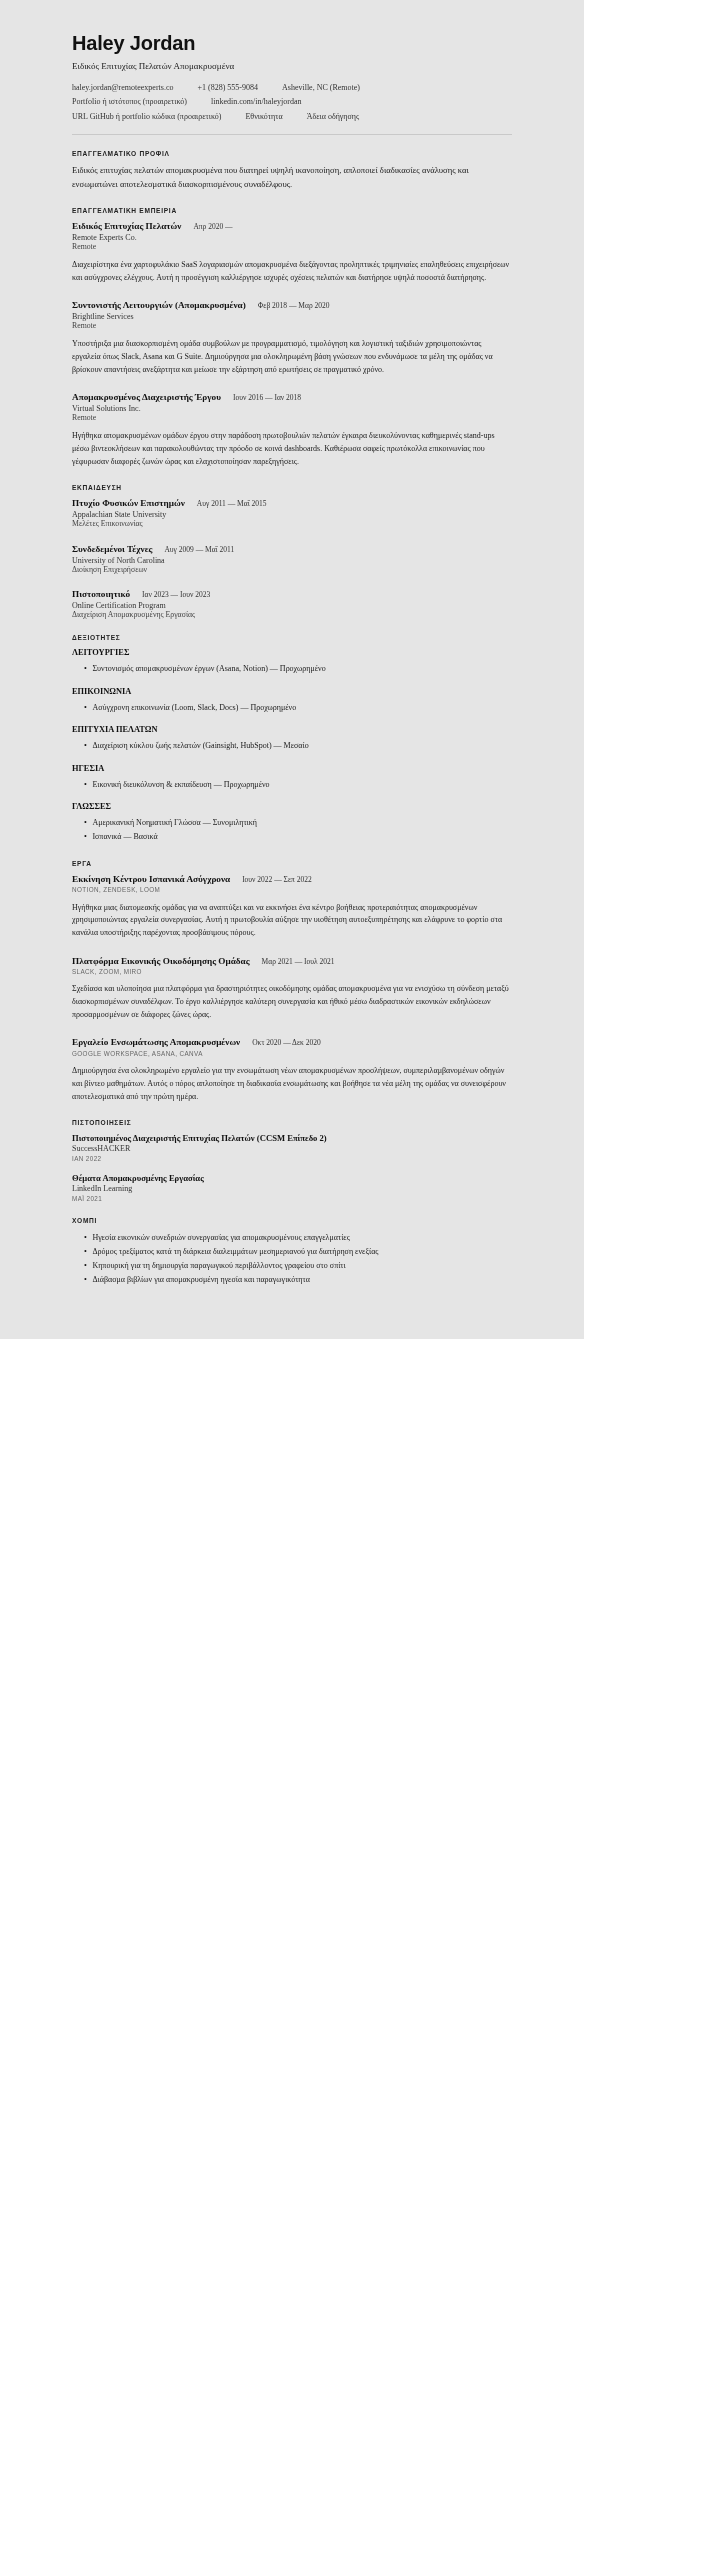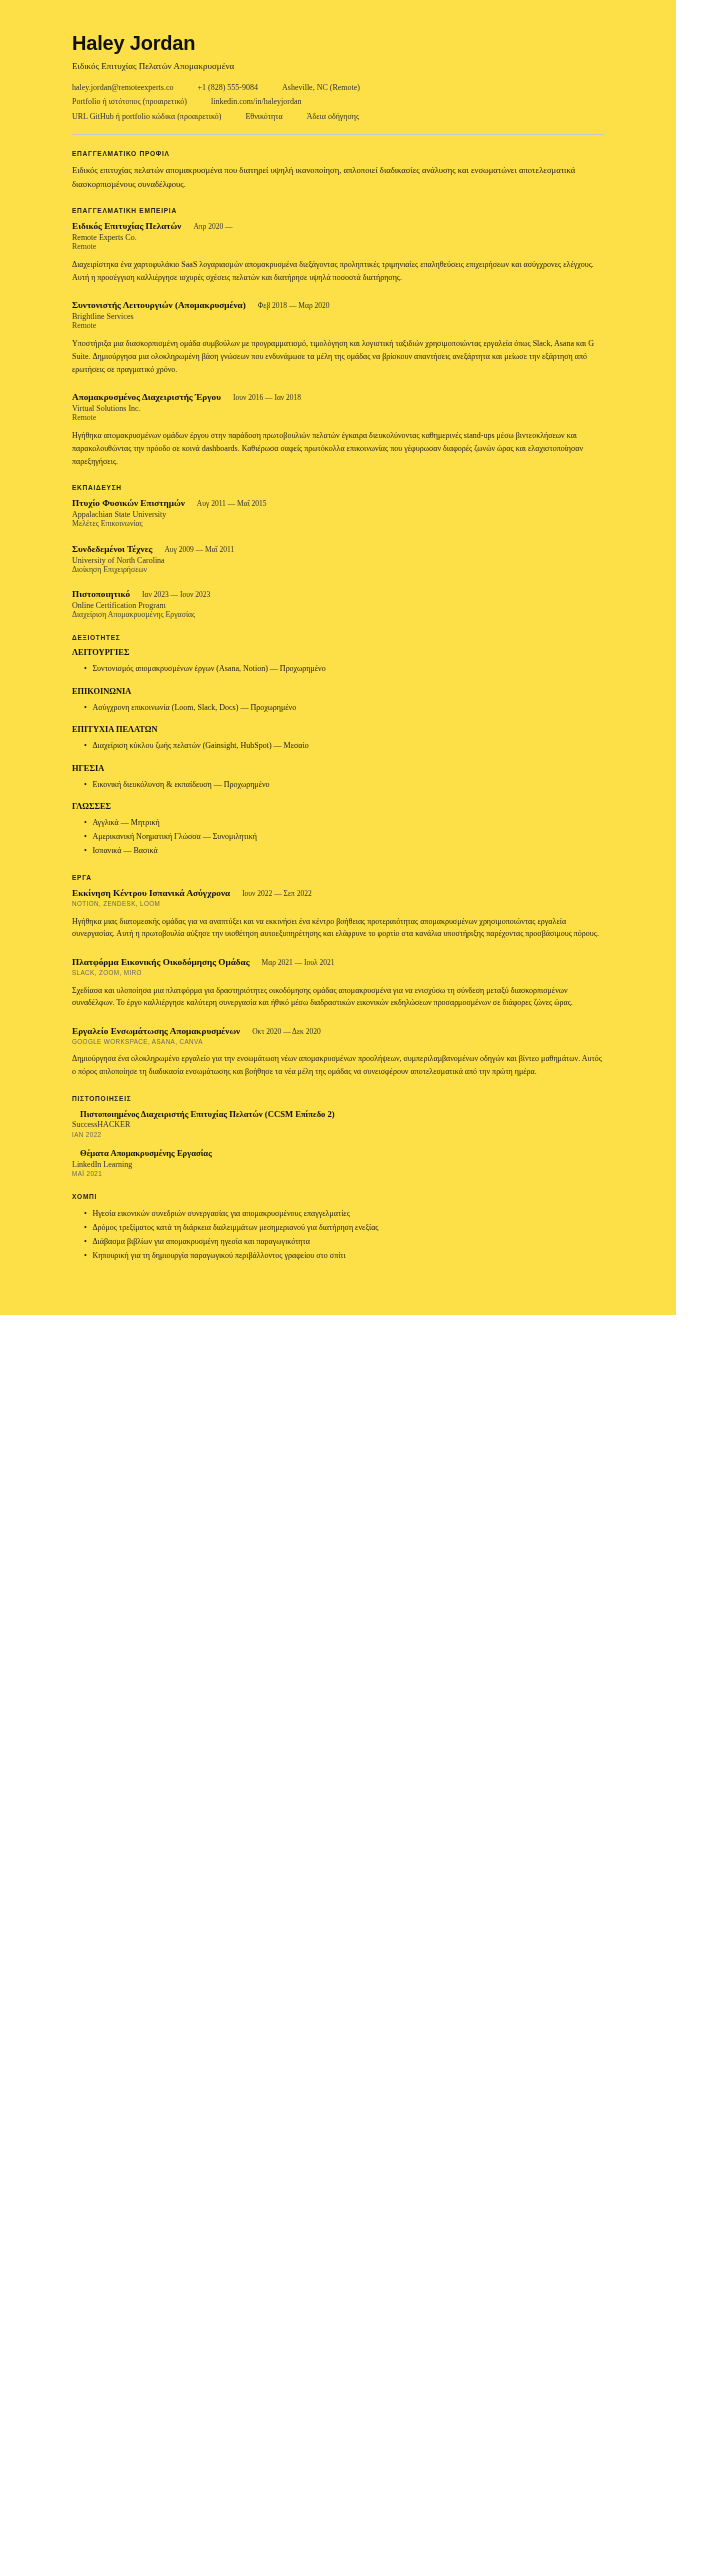--- a/index.html
+++ b/index.html
@@ -6,24 +6,24 @@
     margin: 0;
     padding: 0;
     background: #ffffff;
   }
   body {
     font-family: "Liberation Serif", serif;
     color: #1a1a1a;
     width: 716px;
   }
   .page {
-    width: 676px;
+    width: 584px;
     box-sizing: border-box;
     padding: 32px 72px 36px 72px;
-    background: #fde047;
+    background: #e5e5e5;
   }
   .name {
     font-family: "Liberation Sans", sans-serif;
     font-size: 20px;
     font-weight: bold;
     letter-spacing: -0.2px;
     margin: 0 0 6px 0;
     color: #111111;
   }
   .headline {
@@ -141,21 +141,20 @@
     top: 0;
     color: #111111;
   }
   .cert-entry {
     margin-bottom: 10.7px;
   }
   .cert-title {
     font-size: 8.6px;
     font-weight: bold;
     color: #111111;
-    margin-left: 8px;
   }
   .cert-sub {
     font-size: 8px;
     color: #333333;
     margin-top: 1.2px;
   }
   .cert-date {
     font-family: "Liberation Sans", sans-serif;
     font-size: 6.3px;
     letter-spacing: 0.4px;
@@ -286,21 +285,20 @@
     <div class="skill-group">
       <div class="subsection-title">ΗΓΕΣΙΑ</div>
       <ul class="bullets">
         <li>Εικονική διευκόλυνση &amp; εκπαίδευση — Προχωρημένο</li>
       </ul>
     </div>
 
     <div class="skill-group">
       <div class="subsection-title">ΓΛΩΣΣΕΣ</div>
       <ul class="bullets">
-        <li>Αγγλικά — Μητρική</li>
         <li>Αμερικανική Νοηματική Γλώσσα — Συνομιλητική</li>
         <li>Ισπανικά — Βασικά</li>
       </ul>
     </div>
   </div>
 
   <div class="section">
     <div class="section-title">ΕΡΓΑ</div>
 
     <div class="entry">
@@ -345,19 +343,19 @@
       <div class="cert-sub">LinkedIn Learning</div>
       <div class="cert-date">ΜΑΪ 2021</div>
     </div>
   </div>
 
   <div class="section">
     <div class="section-title">ΧΟΜΠΙ</div>
     <ul class="bullets">
       <li>Ηγεσία εικονικών συνεδριών συνεργασίας για απομακρυσμένους επαγγελματίες</li>
       <li>Δρόμος τρεξίματος κατά τη διάρκεια διαλειμμάτων μεσημεριανού για διατήρηση ενεξίας</li>
+      <li>Κηπουρική για τη δημιουργία παραγωγικού περιβάλλοντος γραφείου στο σπίτι</li>
       <li>Διάβασμα βιβλίων για απομακρυσμένη ηγεσία και παραγωγικότητα</li>
-      <li>Κηπουρική για τη δημιουργία παραγωγικού περιβάλλοντος γραφείου στο σπίτι</li>
     </ul>
   </div>
 
 </div>
 
 
 </body></html>

